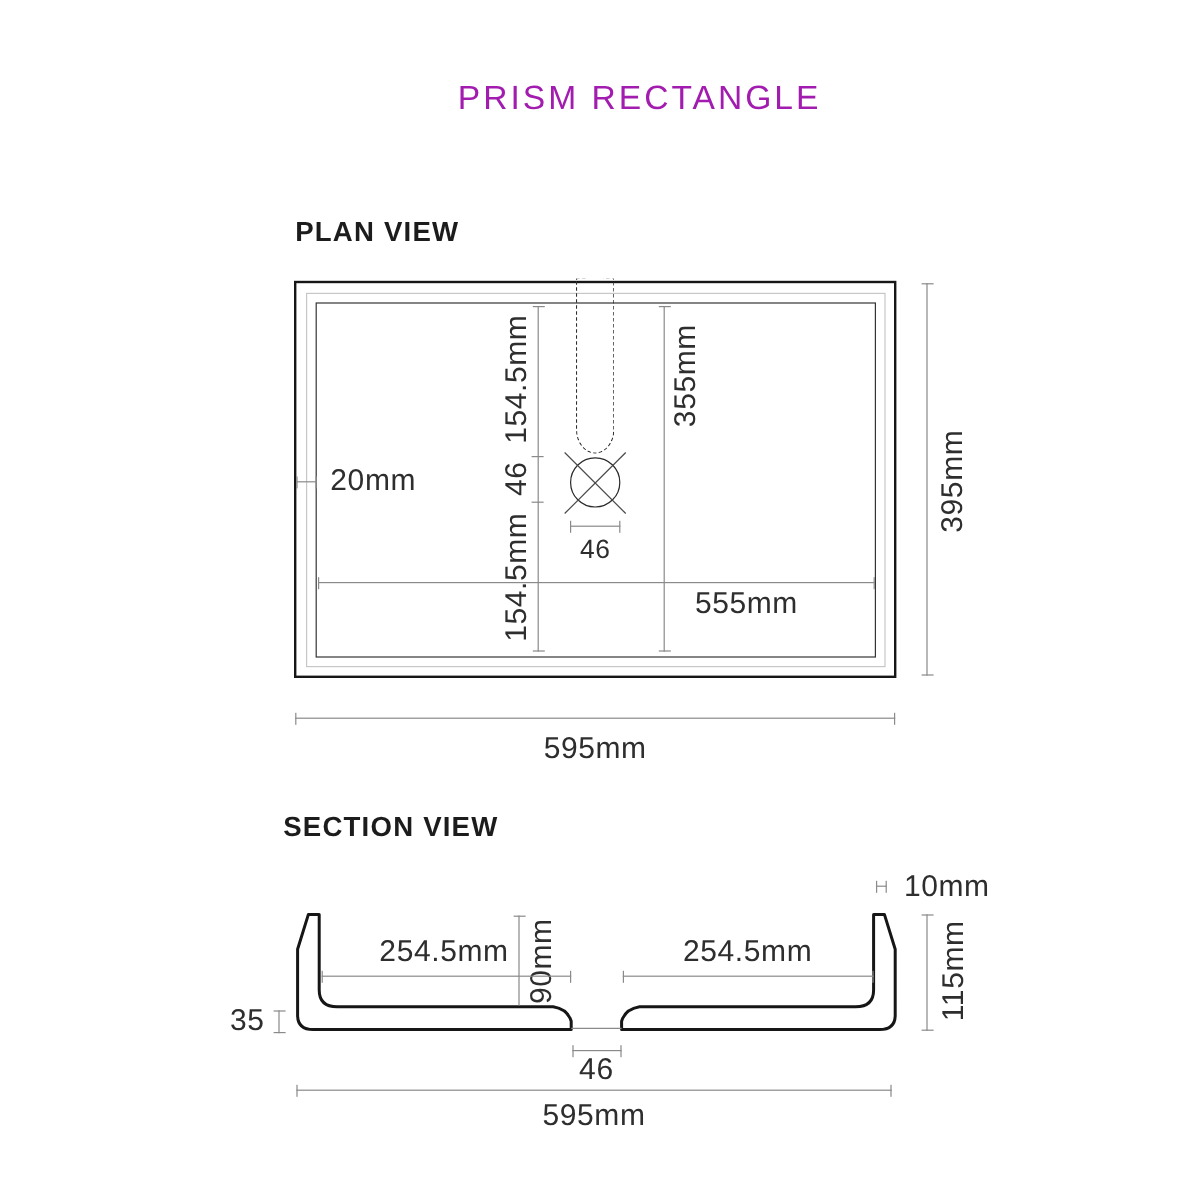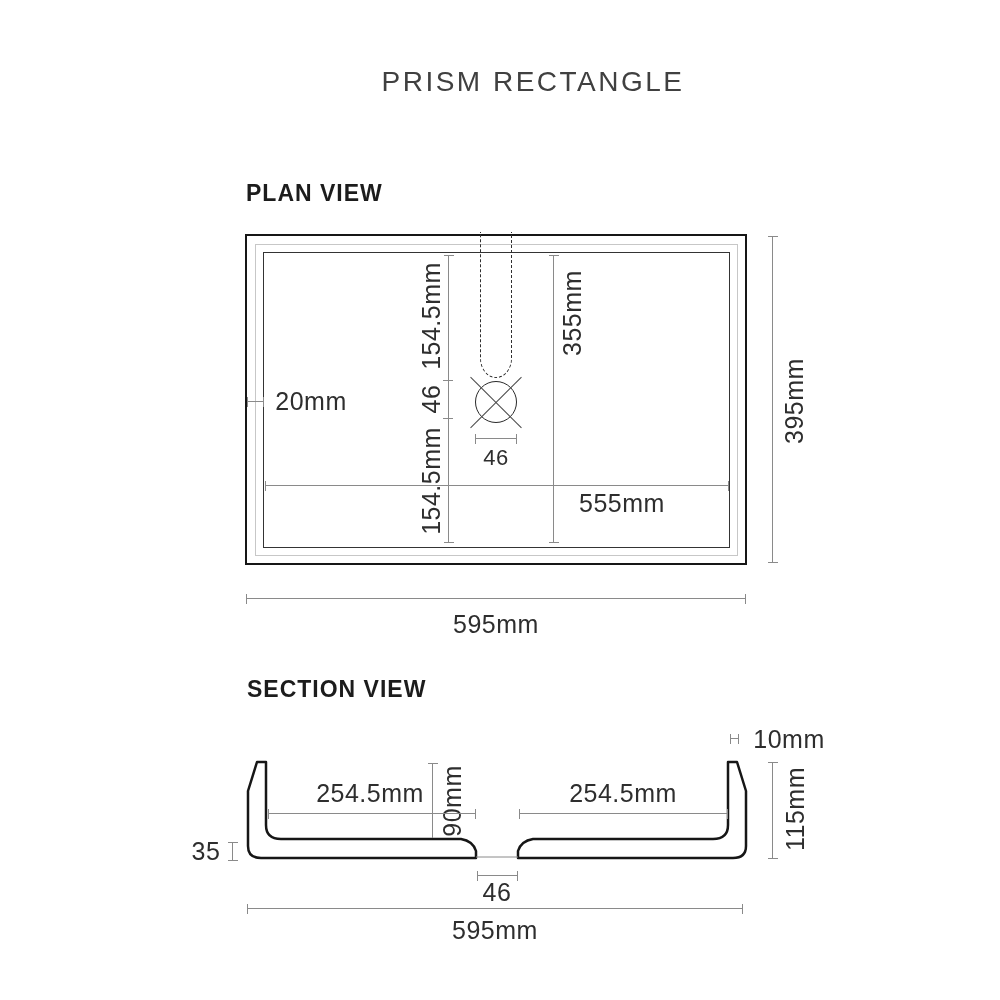--- a/index.html
+++ b/index.html
@@ -12,21 +12,21 @@
     font-family: "Liberation Sans", "DejaVu Sans", sans-serif;
     overflow: hidden;
   }
 
   
   .title {
     position: absolute;
     transform: translate(-50%,-50%);
     font-size: 28px;
     letter-spacing: 2.5px;
-    color: #404040;
+    color: #a21caf;
     white-space: nowrap;
     font-weight: 400;
   }
   .view-heading {
     position: absolute;
     font-size: 23px;
     font-weight: 700;
     letter-spacing: 1px;
     color: #1c1c1c;
     white-space: nowrap;
@@ -124,21 +124,21 @@
 
   <div class="dimh" style="left:475px; top:438px; width:42px;"></div>
   <div class="lbl small" style="left:496px; top:458px;">46</div>
 
   <div class="dimv" style="left:772px; top:236px; height:327px;"></div>
   <div class="lbl rot" style="left:794px; top:401px;">395mm</div>
 
   <div class="dimh" style="left:246px; top:598px; width:500px;"></div>
   <div class="lbl" style="left:496px; top:624px;">595mm</div>
 
-  <div class="view-heading" style="left:247px; top:676px;">SECTION VIEW</div>
+  <div class="view-heading" style="left:236px; top:676px;">SECTION VIEW</div>
 
   <svg style="left:240px; top:752px;" width="516" height="116" viewBox="240 752 516 116">
     <path d="M 266,762 L 266,825 Q 266,839 281,839 L 461,839 Q 473,841 476,851 L 476,858
              L 261,858 Q 248,858 248,846 L 248,791 L 257,762 Z" fill="none" stroke="#161616" stroke-width="2.5" stroke-linejoin="round"></path>
     <path d="M 728,762 L 728,825 Q 728,839 713,839 L 533,839 Q 521,841 518,851 L 518,858
              L 733,858 Q 746,858 746,846 L 746,791 L 737,762 Z" fill="none" stroke="#161616" stroke-width="2.5" stroke-linejoin="round"></path>
     <line x1="476" y1="857" x2="518" y2="857" stroke="#8a8a8a" stroke-width="1"></line>
   </svg>
 
   <div class="dimh" style="left:730px; top:738px; width:9px;"></div>

